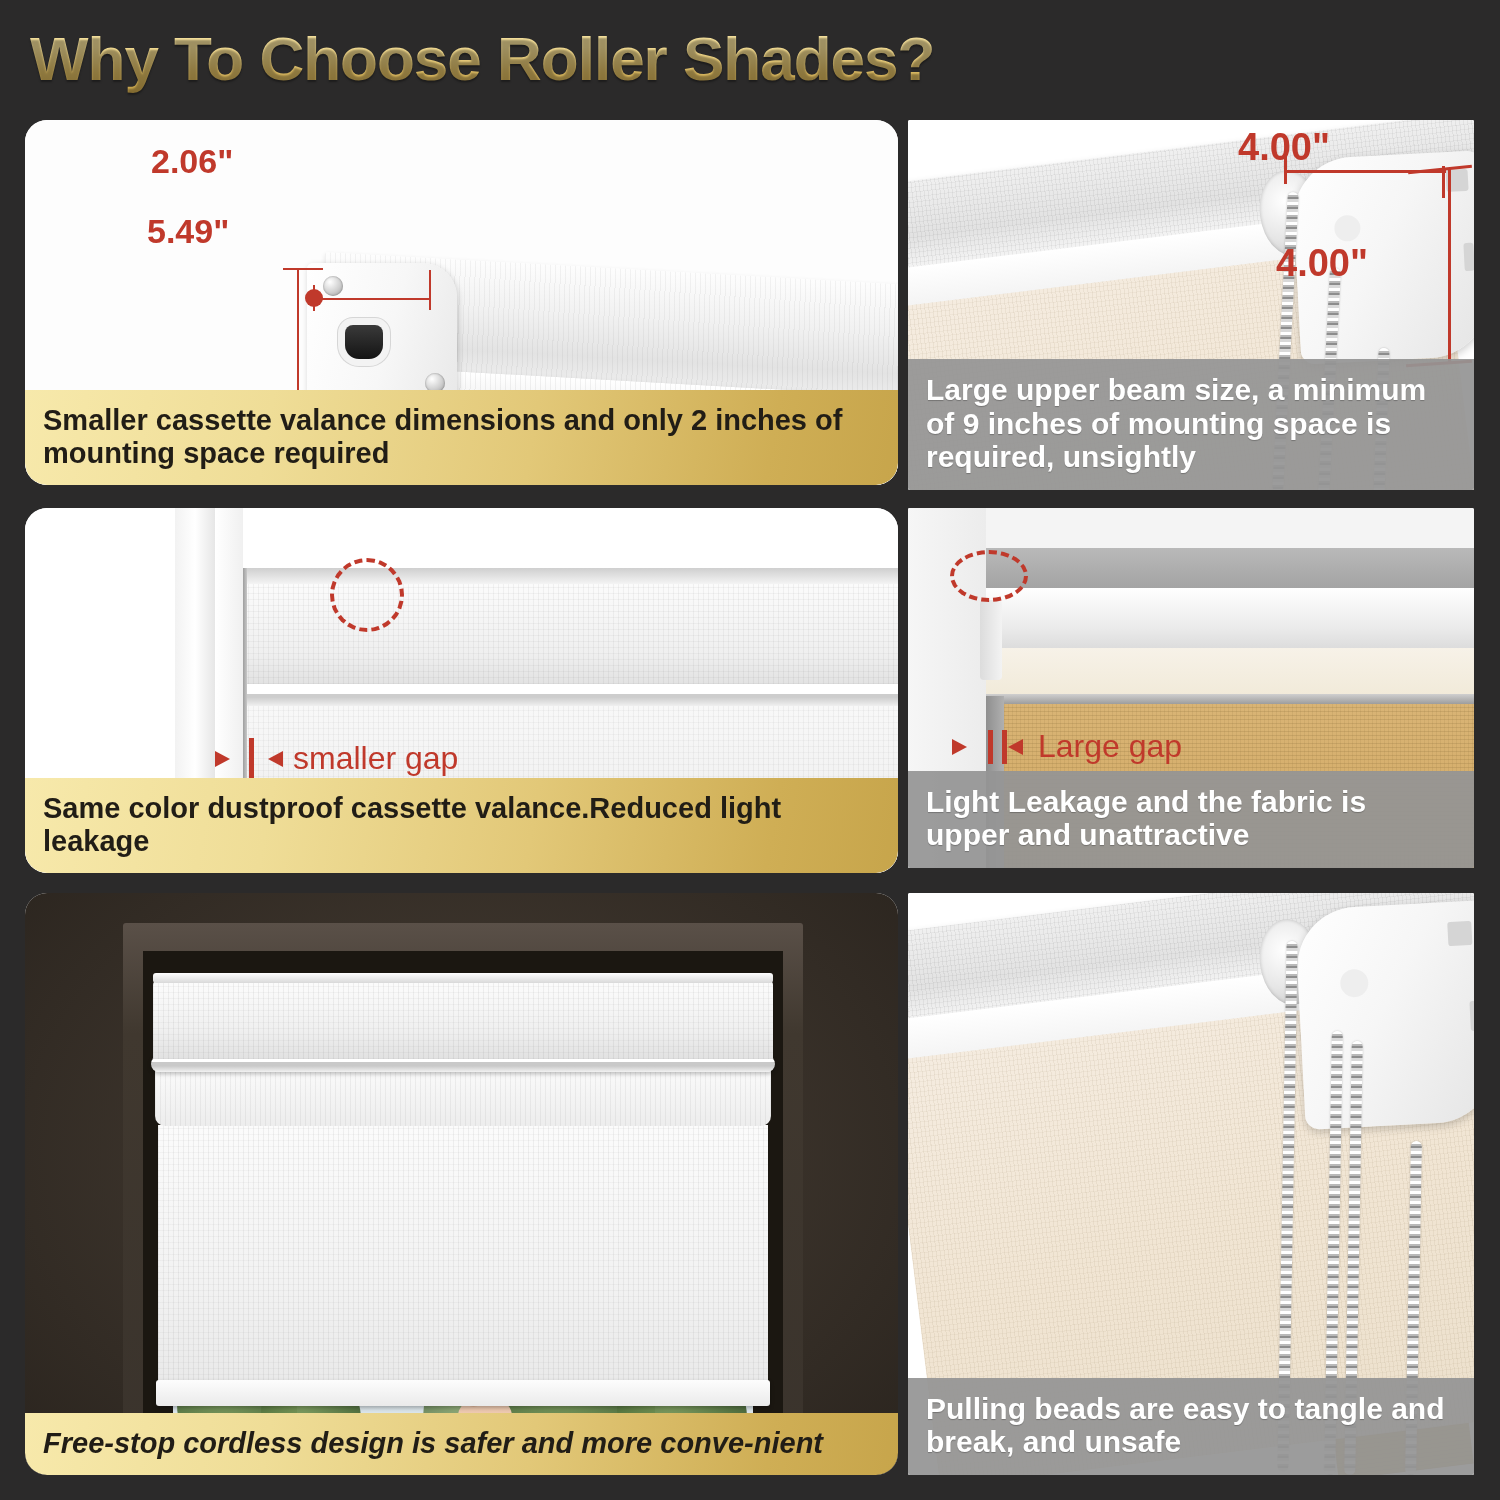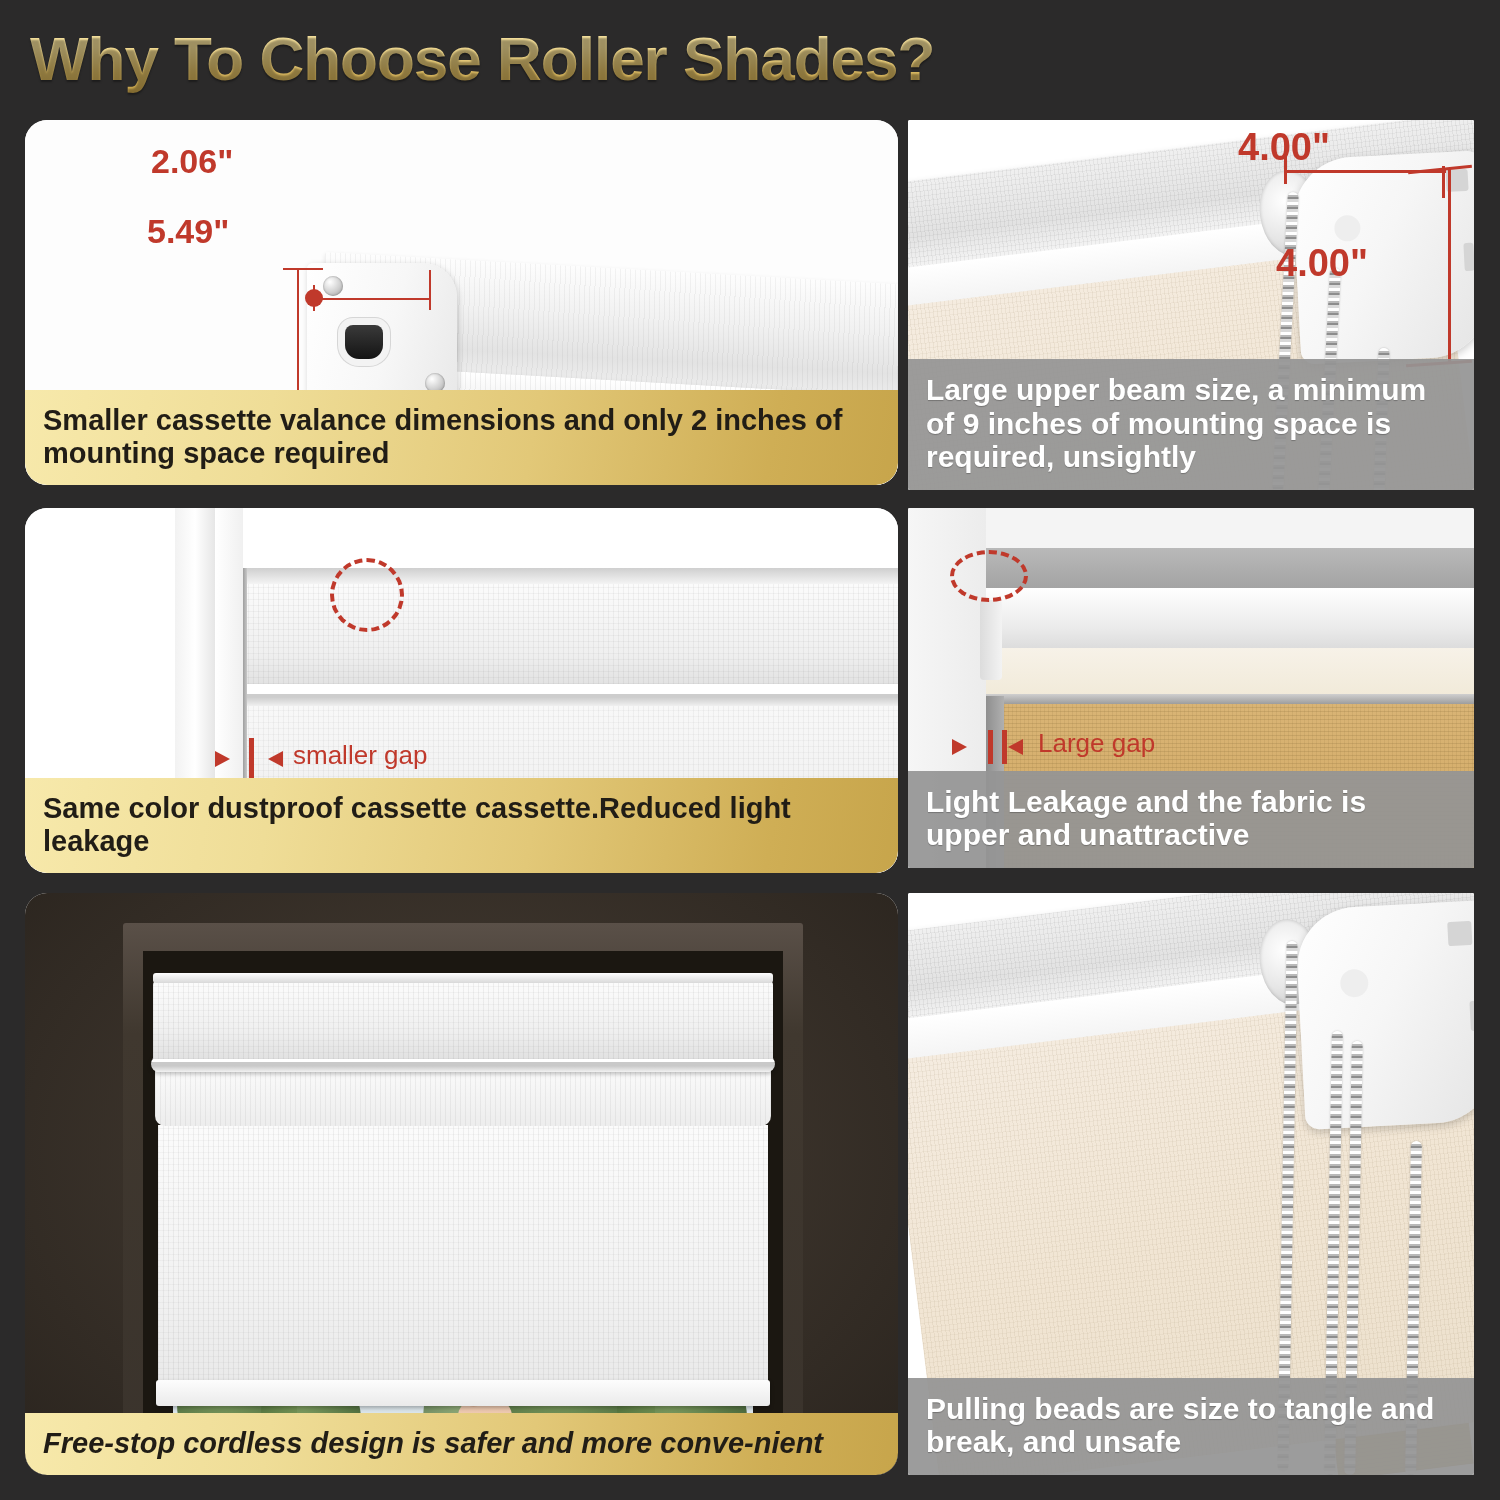--- a/index.html
+++ b/index.html
@@ -217,21 +217,21 @@
     position:absolute; left:218px; top:198px; right:0; bottom:0;
     background:
       repeating-linear-gradient(90deg, rgba(0,0,0,.04) 0 1px, rgba(0,0,0,0) 1px 5px),
       repeating-linear-gradient(0deg, rgba(0,0,0,.03) 0 1px, rgba(0,0,0,0) 1px 6px),
       linear-gradient(180deg,#f8f8f8,#f0f0f0 60%,#e9e9e9);
   }
   .dash-circle{
     position:absolute; border:4px dashed #c0392b; border-radius:50%;
   }
   .gap-label{
-    position:absolute; color:#c0392b; font-size:26px; white-space:nowrap;
+    position:absolute; color:#c0392b; font-size:32px; white-space:nowrap;
   }
   .gapbar{ position:absolute; width:5px; background:#c0392b; }
 
   
   .mr-bg{ position:absolute; inset:0; background:#f4f4f4; }
   .mr-wall{ position:absolute; left:0; top:0; width:78px; bottom:0;
             background:linear-gradient(90deg,#f6f6f6,#ececec); }
   .mr-top{ position:absolute; left:78px; top:40px; right:0; height:50px;
            background:linear-gradient(180deg,#b9b9b9,#9e9e9e); }
   .mr-beam{ position:absolute; left:78px; top:80px; right:0; height:66px;
@@ -409,21 +409,21 @@
     <div class="ml-rail"></div>
     <div style="position:absolute;left:218px;top:60px;width:4px;bottom:0;background:linear-gradient(90deg,#9e9e9e,#c8c8c8);"></div>
 
     <div class="dash-circle" style="left:305px; top:50px; width:74px; height:74px;"></div>
 
     <div class="gapbar" style="left:224px; top:230px; height:42px;"></div>
     <div class="arrow-r" style="left:190px; top:243px;"></div>
     <div class="arrow-l" style="left:243px; top:243px;"></div>
     <div class="gap-label" style="left:268px; top:232px;">smaller gap</div>
   </div>
-  <div class="cap cap-gold">Same color dustproof cassette cassette.Reduced light leakage</div>
+  <div class="cap cap-gold">Same color dustproof cassette valance.Reduced light leakage</div>
 </div>
 
 <div class="panel right p-mr">
   <div class="stage">
     <div class="mr-bg"></div>
     <div class="mr-wall"></div>
     <div class="mr-top"></div>
     <div class="mr-beam"></div>
     <div class="mr-beam2"></div>
     <div class="mr-edge"></div>
@@ -482,14 +482,14 @@
       <div class="notch" style="right:16px; top:20px; width:24px; height:24px;"></div>
       <div class="notch" style="right:12px; top:100px; width:10px; height:30px;"></div>
       <div class="notch" style="left:42px; top:62px; width:28px; height:28px; border-radius:50%; background:#eee;"></div>
     </div>
 
     <div class="chain" style="left:374px; top:48px; height:530px; transform:rotate(1deg);"></div>
     <div class="chain" style="left:420px; top:138px; height:444px; transform:rotate(1deg);"></div>
     <div class="chain" style="left:440px; top:148px; height:434px; transform:rotate(1deg);"></div>
     <div class="chain" style="left:500px; top:248px; height:334px; transform:rotate(1deg);"></div>
   </div>
-  <div class="cap cap-grey">Pulling beads are size to tangle and break, and unsafe</div>
+  <div class="cap cap-grey">Pulling beads are easy to tangle and break, and unsafe</div>
 </div>
 
 </body></html>

